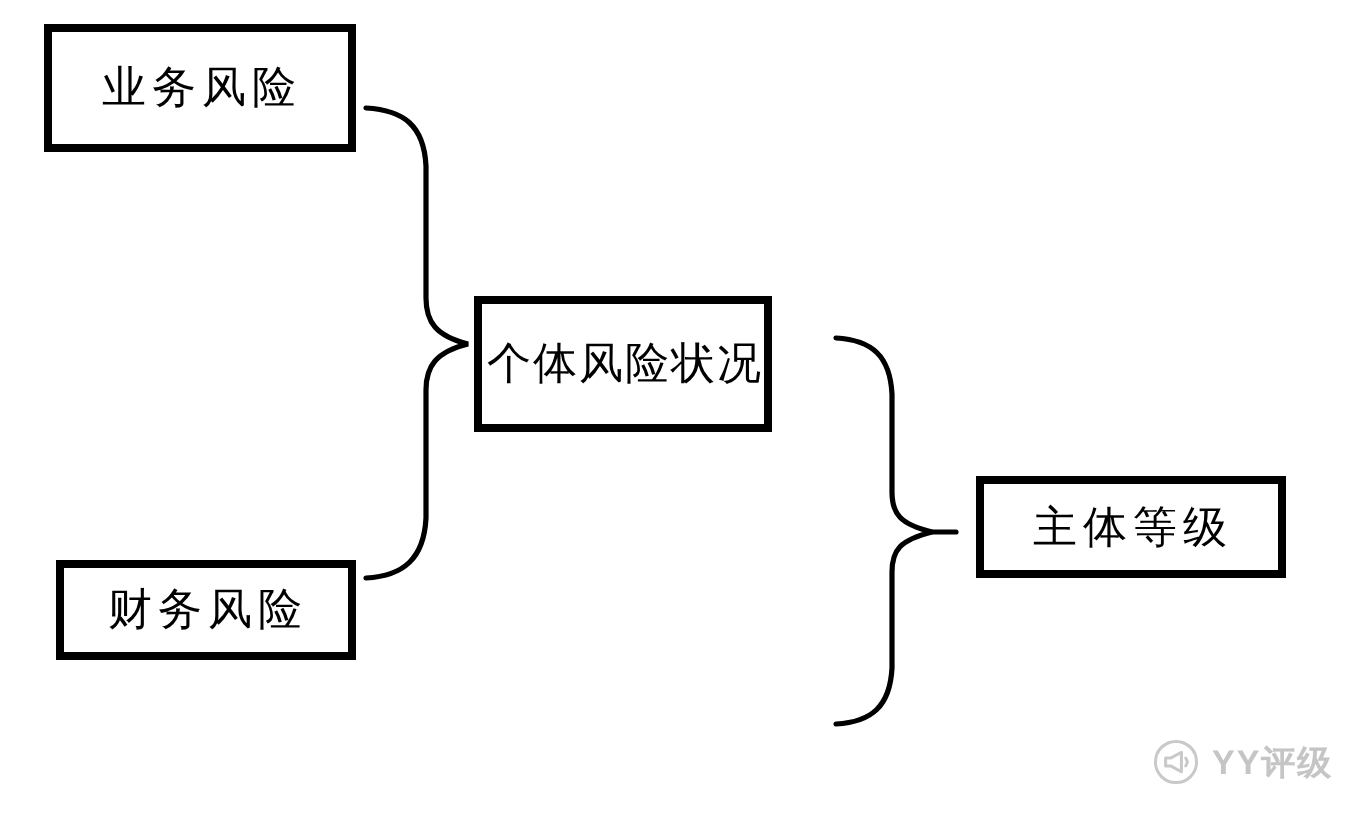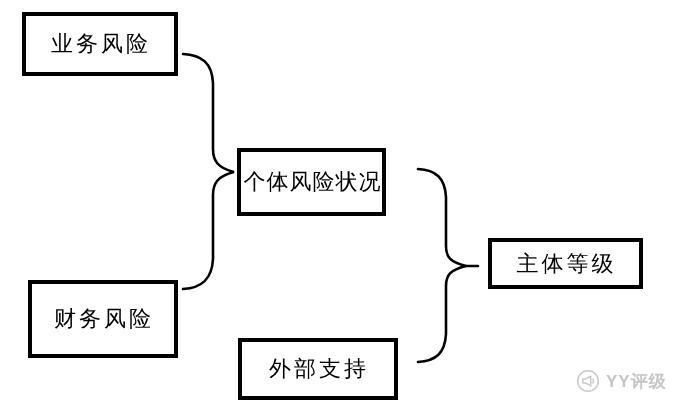--- a/index.html
+++ b/index.html
@@ -31,21 +31,21 @@
     display: flex;
     align-items: center;
     justify-content: center;
     color: #000000;
     font-size: 22px;
     letter-spacing: 3px;
     white-space: nowrap;
   }
   .node span { transform: translateX(1px); }
   #node-business-risk   { left: 22px;  top: 12px;  width: 156px; height: 64px; }
-  #node-financial-risk  { left: 28px;  top: 280px; width: 150px; height: 78px; }
+  #node-financial-risk  { left: 28px;  top: 280px; width: 150px; height: 50px; }
   #node-individual-risk { left: 237px; top: 148px; width: 149px; height: 68px; letter-spacing: 1px; }
   #node-external-support{ left: 238px; top: 338px; width: 160px; height: 62px; }
   #node-entity-rating   { left: 488px; top: 238px; width: 155px; height: 51px; }
   .watermark {
     position: absolute;
     left: 575px;
     top: 368px;
     display: flex;
     align-items: center;
     gap: 5px;
@@ -89,23 +89,20 @@
   </div>
 
   <div class="node" id="node-financial-risk">
     <span>财务风险</span>
   </div>
 
   <div class="node" id="node-individual-risk">
     <span>个体风险状况</span>
   </div>
 
-  <div class="node" id="node-external-support">
-    <span>外部支持</span>
-  </div>
 
   <div class="node" id="node-entity-rating">
     <span>主体等级</span>
   </div>
 
   <div class="watermark">
     <svg width="26" height="26" viewBox="0 0 24 24" xmlns="http://www.w3.org/2000/svg" fill="none" stroke="#c9c9c9" stroke-width="1.4" stroke-linejoin="round" stroke-linecap="round">
       <circle cx="12" cy="12" r="9.5"></circle>
       <path d="M14.5 7.5 L9.5 10.2 H7.2 v3.6 h2.3 l5 2.7 Z"></path>
       <path d="M16.5 10.2 a3 3 0 0 1 0 3.6"></path>

